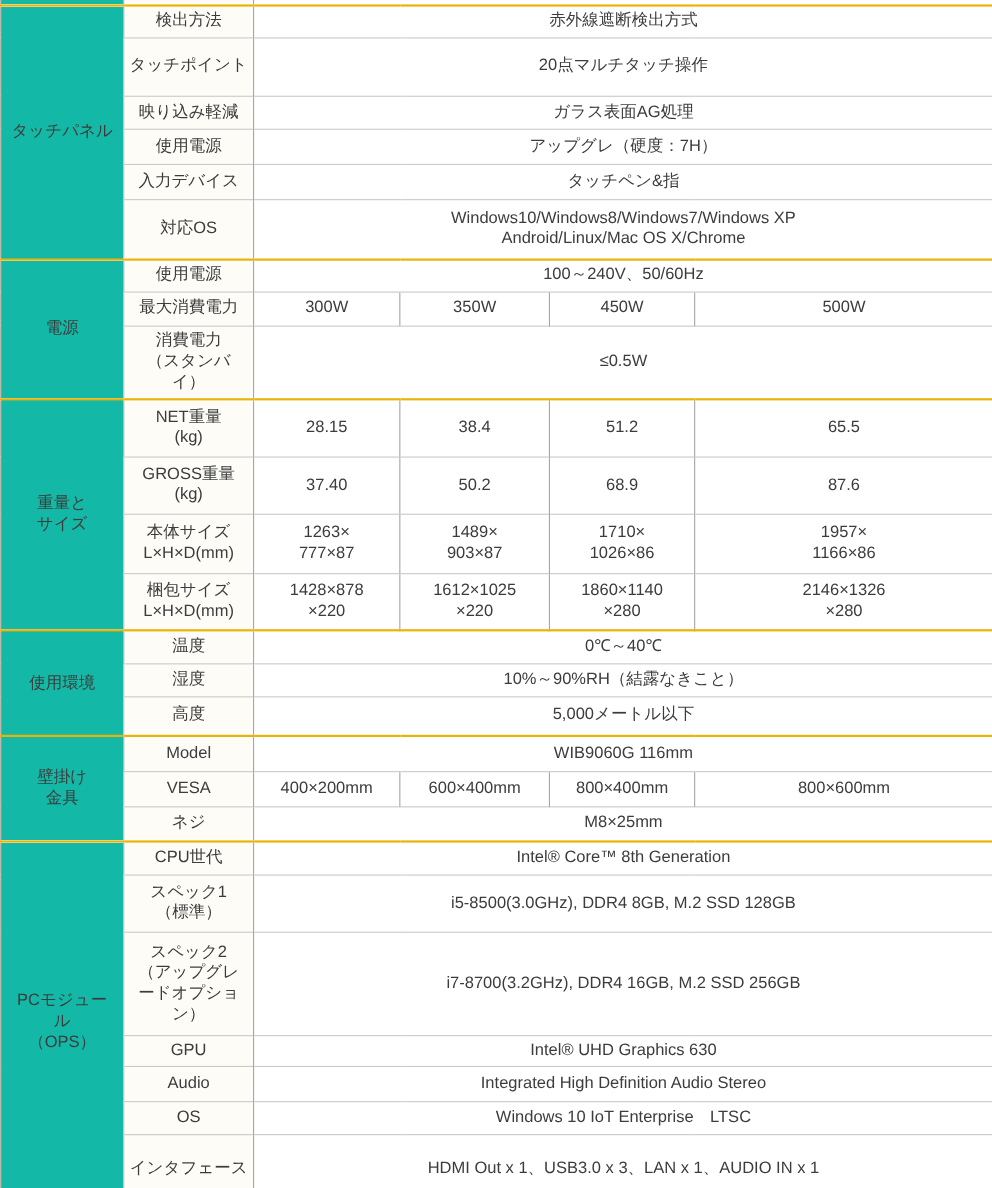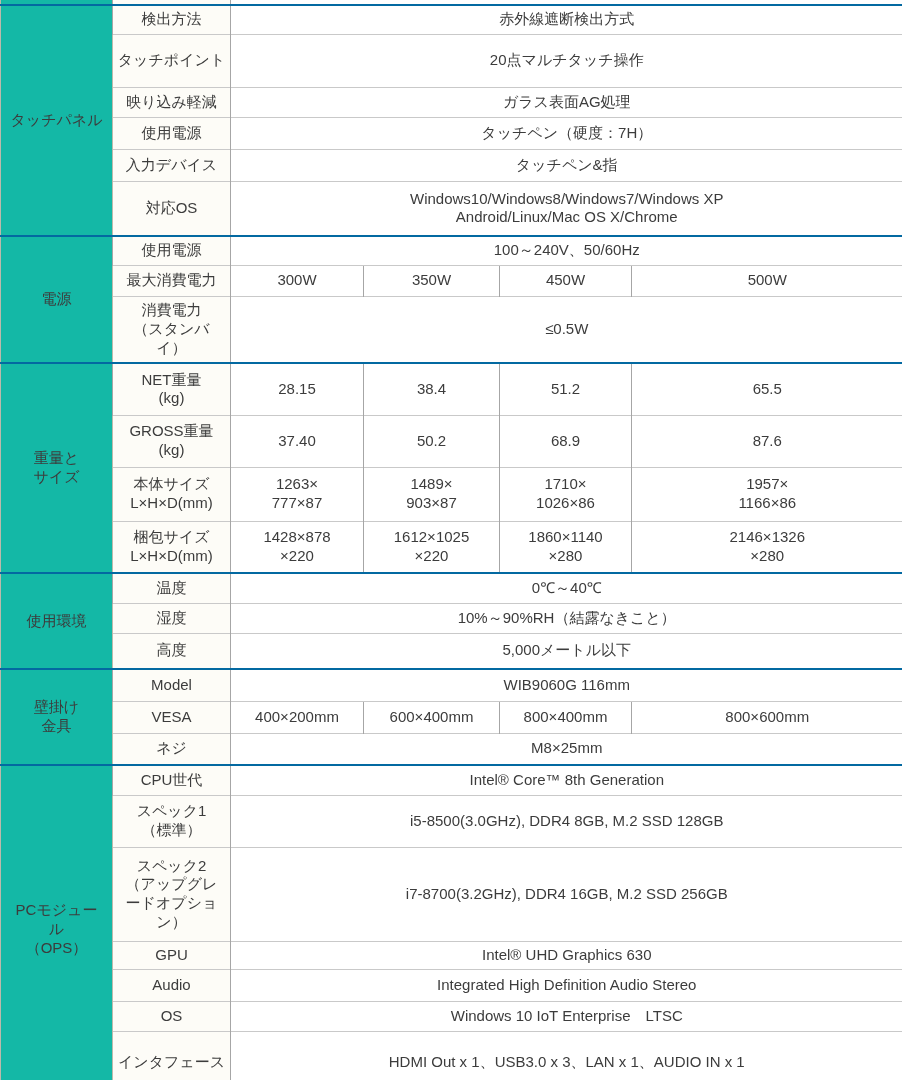--- a/index.html
+++ b/index.html
@@ -11,21 +11,21 @@
     white-space:pre-line;line-height:1.25;
     padding:1px 3px;
     border-top:1px solid #c9c9c9;
     border-left:1px solid #a6a6a6;
     background:#ffffff;
     overflow:hidden;
   }
   table.spec td:first-child{border-left:1px solid #bdb9ab;}
   table.spec td.cat{background:#14b8a6;}
   table.spec td.lbl{background:#fdfcf7;}
-  table.spec tr.sec td{border-top:2px solid #0369a1;}
+  table.spec tr.sec td{border-top:2px solid #eab308;}
   table.spec tr.cut td{border-top:none;padding:0;}
   table.spec tr:last-child td{border-bottom:none;}
 </style>
 </head>
 <body>
 
 <div class="spec-wrap">
 <table class="spec">
   <colgroup>
     <col style="width:112px">
@@ -51,21 +51,21 @@
   <tr style="height:53px">
     <td class="lbl">タッチポイント</td>
     <td colspan="4">20点マルチタッチ操作</td>
   </tr>
   <tr style="height:30px">
     <td class="lbl">映り込み軽減</td>
     <td colspan="4">ガラス表面AG処理</td>
   </tr>
   <tr style="height:32px">
     <td class="lbl">使用電源</td>
-    <td colspan="4">タッチペン（硬度：7H）</td>
+    <td colspan="4">アップグレ（硬度：7H）</td>
   </tr>
   <tr style="height:32px">
     <td class="lbl">入力デバイス</td>
     <td colspan="4">タッチペン&amp;指</td>
   </tr>
   <tr style="height:55px">
     <td class="lbl">対応OS</td>
     <td colspan="4">Windows10/Windows8/Windows7/Windows XP
 Android/Linux/Mac OS X/Chrome</td>
   </tr>

